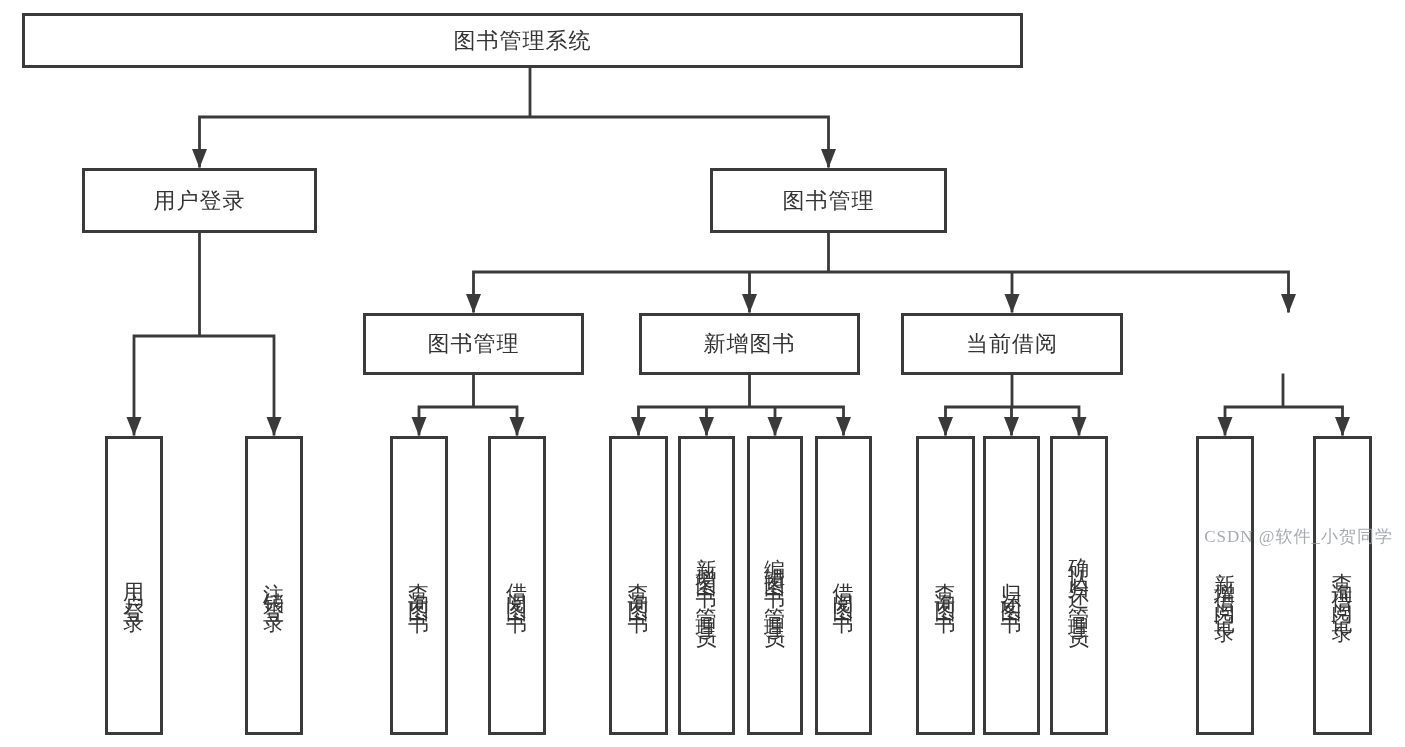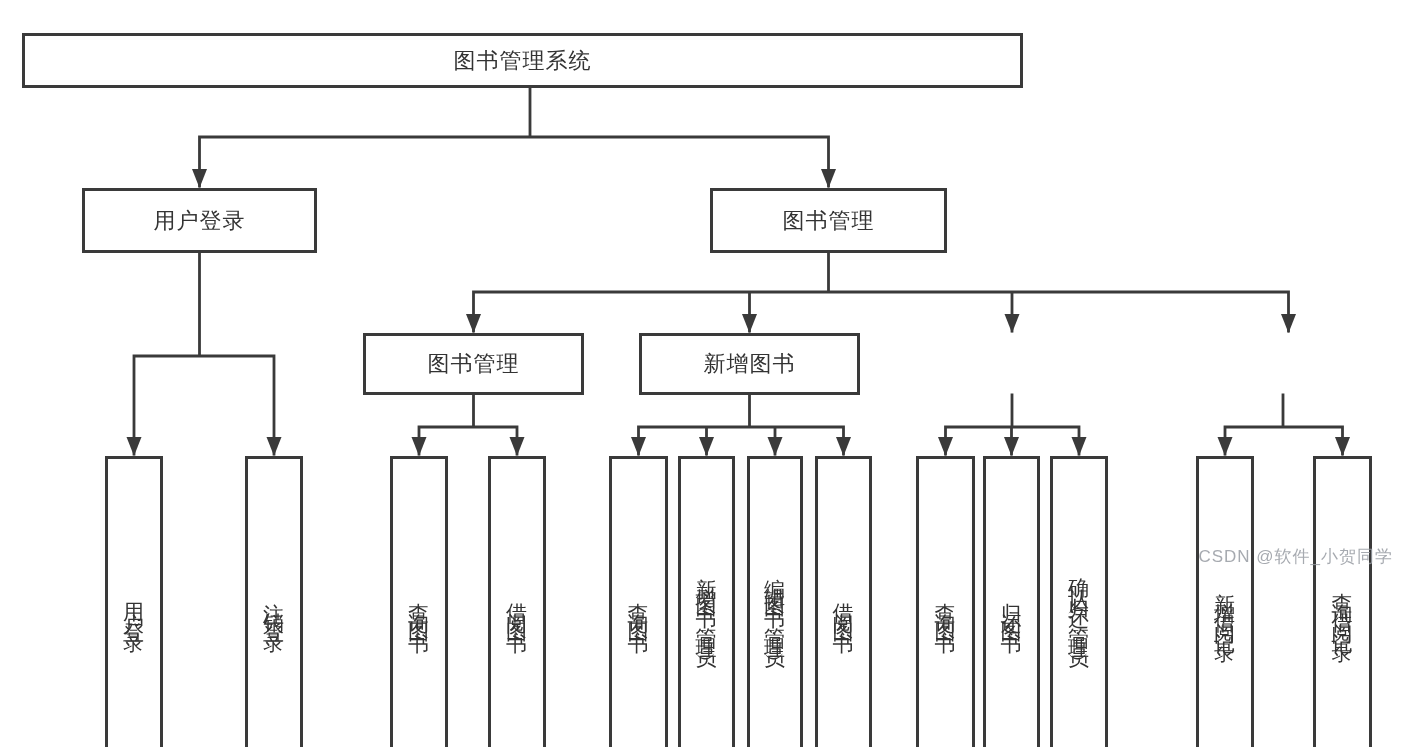--- a/index.html
+++ b/index.html
@@ -1,26 +1,26 @@
 <!DOCTYPE html>
 <html><head>
 <meta charset="utf-8">
 <style>
   html,body{margin:0;padding:0;background:#ffffff;}
   body{width:1405px;height:747px;position:relative;overflow:hidden;
        font-family:"Liberation Sans",sans-serif;color:#333333;}
-  .stage{position:absolute;inset:0;width:1405px;height:554px;margin-top:20px;}
+  .stage{position:absolute;inset:0;width:1405px;height:554px;}
   svg.wires{position:absolute;left:0;top:0;z-index:1;}
   .node{position:absolute;z-index:2;background:#ffffff;border:3px solid #3a3a3a;
         box-sizing:border-box;display:flex;align-items:center;justify-content:center;}
   .hlabel{font-size:22px;letter-spacing:1px;white-space:nowrap;}
   .vlabel{writing-mode:vertical-rl;text-orientation:mixed;font-size:21px;
           letter-spacing:10px;line-height:1;white-space:nowrap;}
   .watermark{position:absolute;right:12px;bottom:6px;z-index:3;font-size:17px;
-             letter-spacing:1px;color:rgba(150,155,162,0.85);white-space:nowrap;}
+             letter-spacing:1px;color:rgba(150,155,162,0.85);white-space:nowrap;font-family:Liberation Serif, serif;}
 </style>
 </head>
 <body>
 
 <div class="stage">
 
   <svg class="wires" width="1405" height="747" viewBox="0 0 1405 747">
     <g stroke="#3a3a3a" stroke-width="2.8" fill="none" stroke-linecap="square">
       <path d="M530 68 V117 M199.5 117 H828.5 M199.5 117 V166 M828.5 117 V166"></path>
       <path d="M199.5 233 V336 M134 336 H274 M134 336 V434 M274 336 V434"></path>
@@ -63,20 +63,23 @@
   <div class="node" style="left:710px;top:168px;width:237px;height:65px;">
     <span class="hlabel">图书管理</span>
   </div>
 
   <div class="node" style="left:363px;top:313px;width:221px;height:62px;">
     <span class="hlabel">图书管理</span>
   </div>
   <div class="node" style="left:639px;top:313px;width:221px;height:62px;">
     <span class="hlabel">新增图书</span>
   </div>
+  <div class="node" style="left:901px;top:313px;width:222px;height:62px;">
+    <span class="hlabel">当前借阅</span>
+  </div>
 
   <div class="node" style="left:105px;top:436px;width:58px;height:299px;">
     <span class="vlabel">用户登录</span>
   </div>
   <div class="node" style="left:245px;top:436px;width:58px;height:299px;">
     <span class="vlabel">注销登录</span>
   </div>
 
   <div class="node" style="left:390px;top:436px;width:58px;height:299px;">
     <span class="vlabel">查询图书</span>

